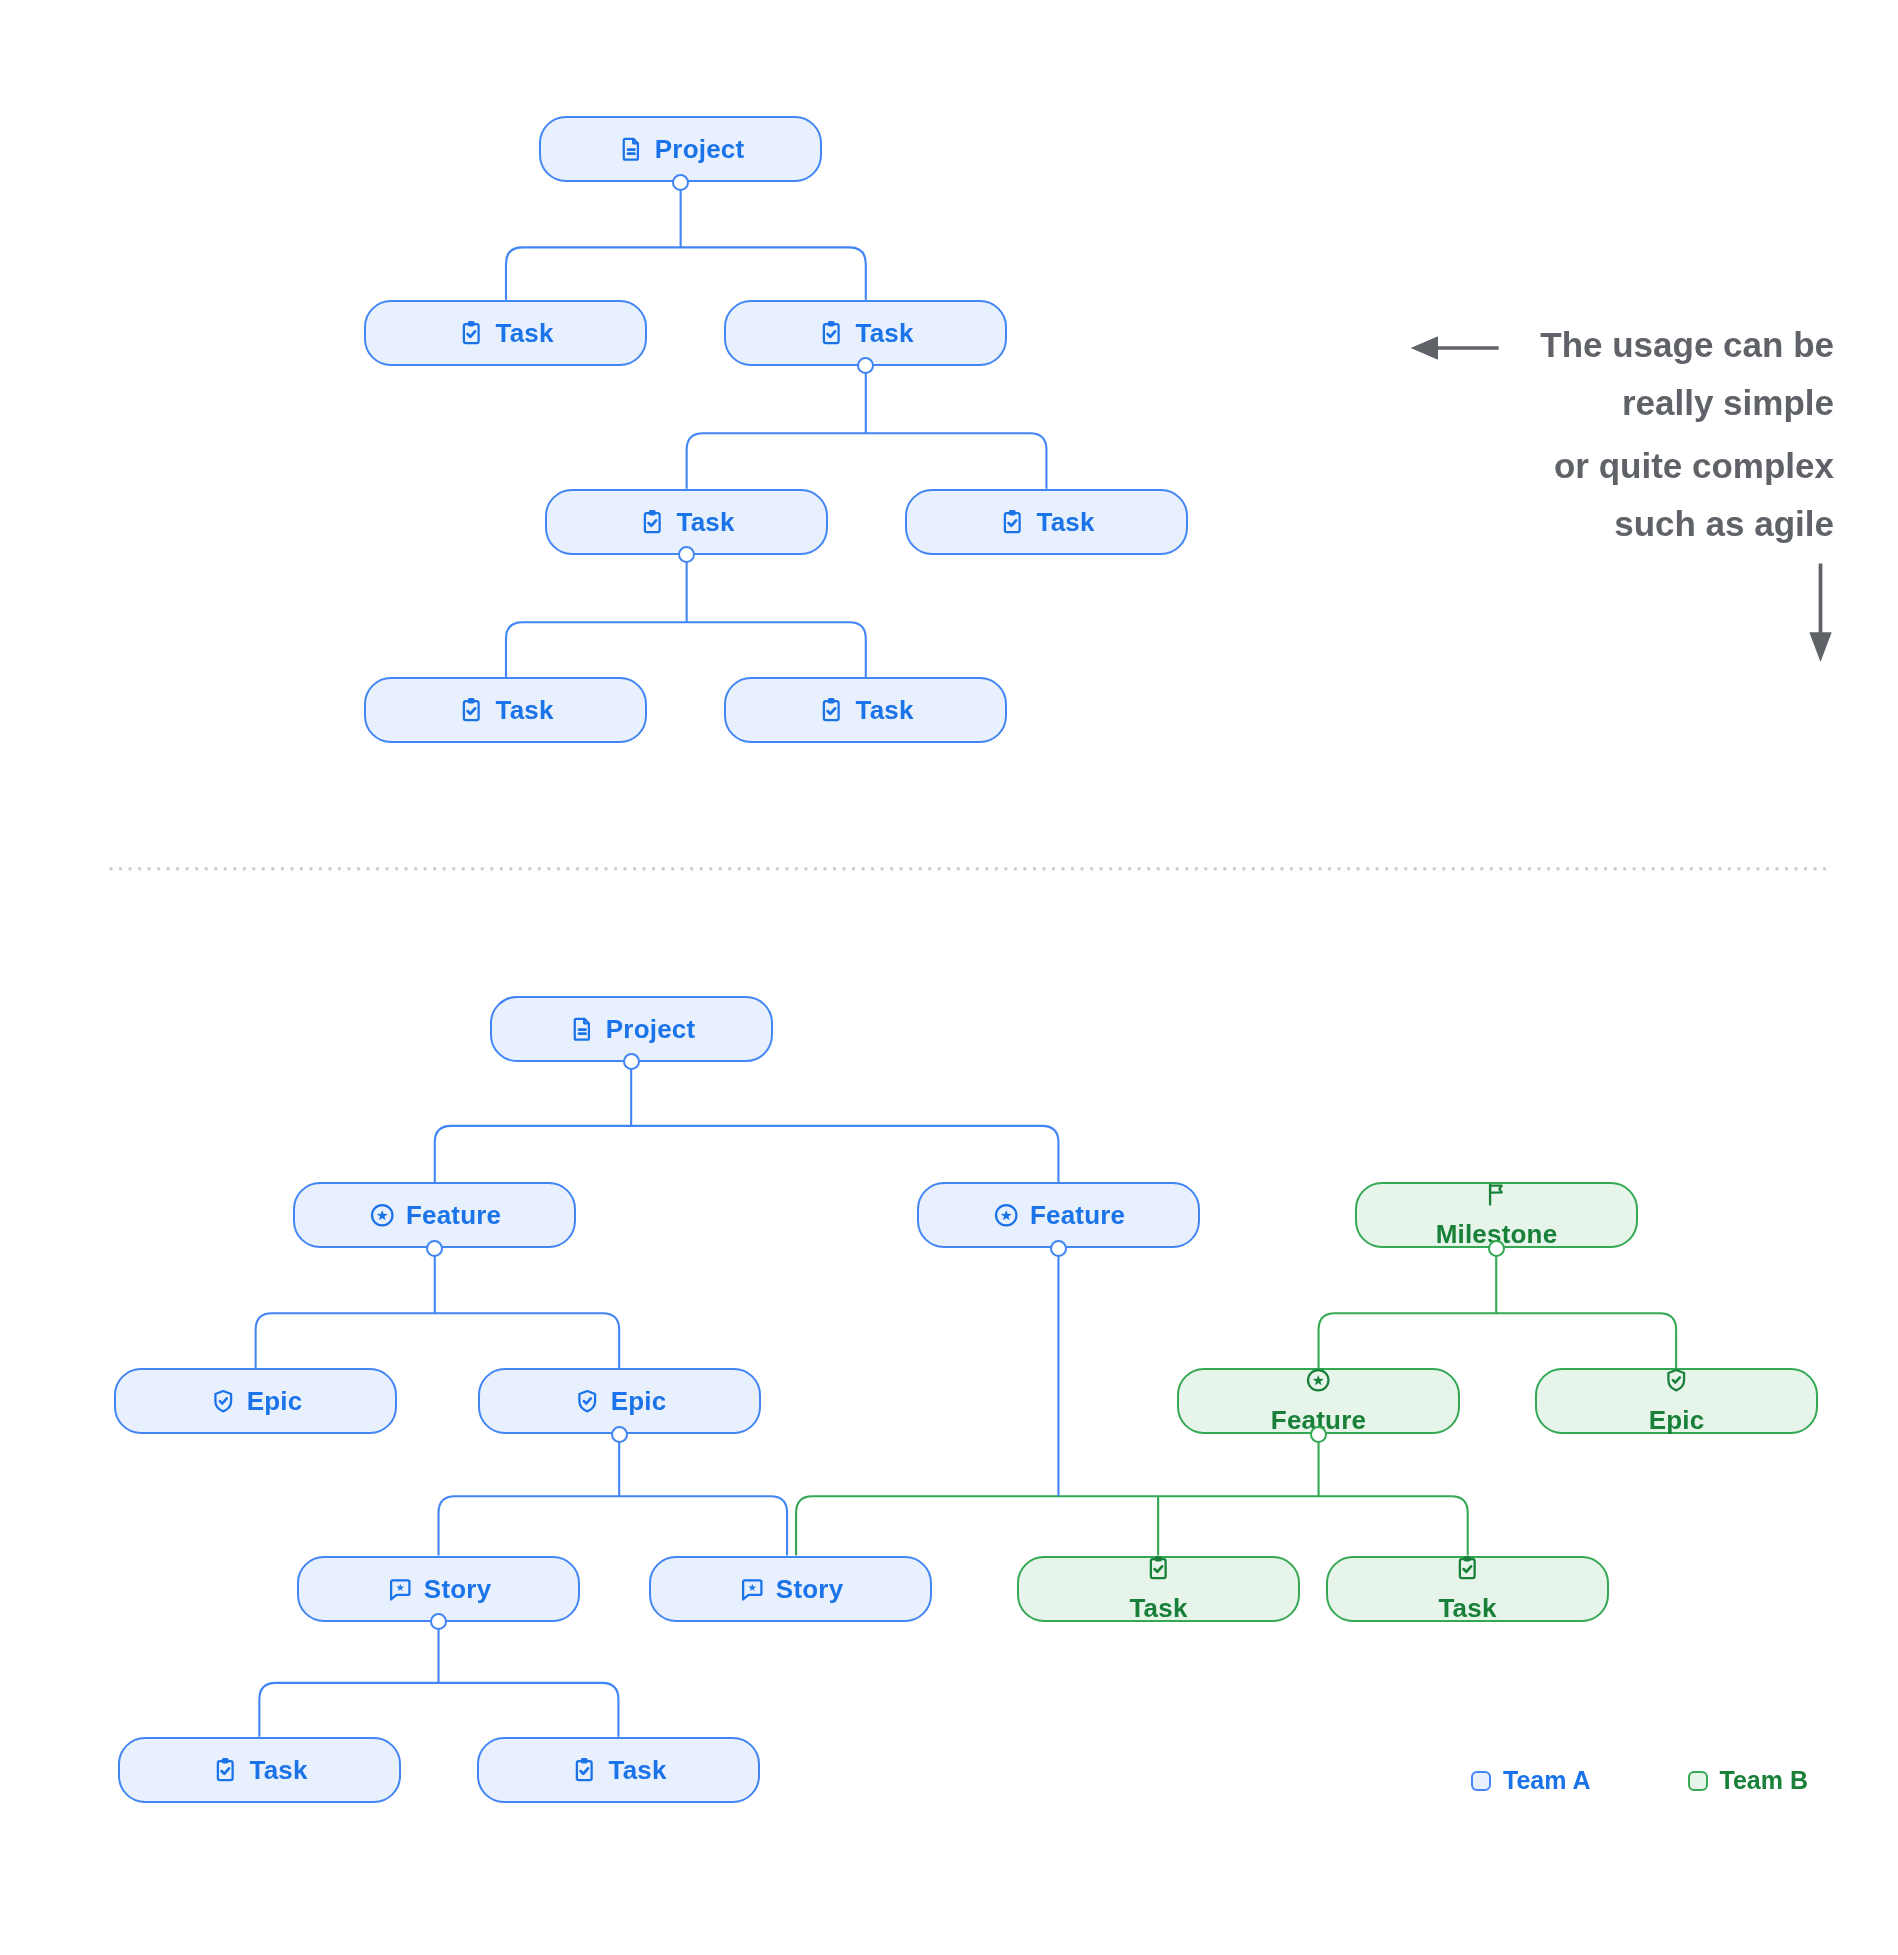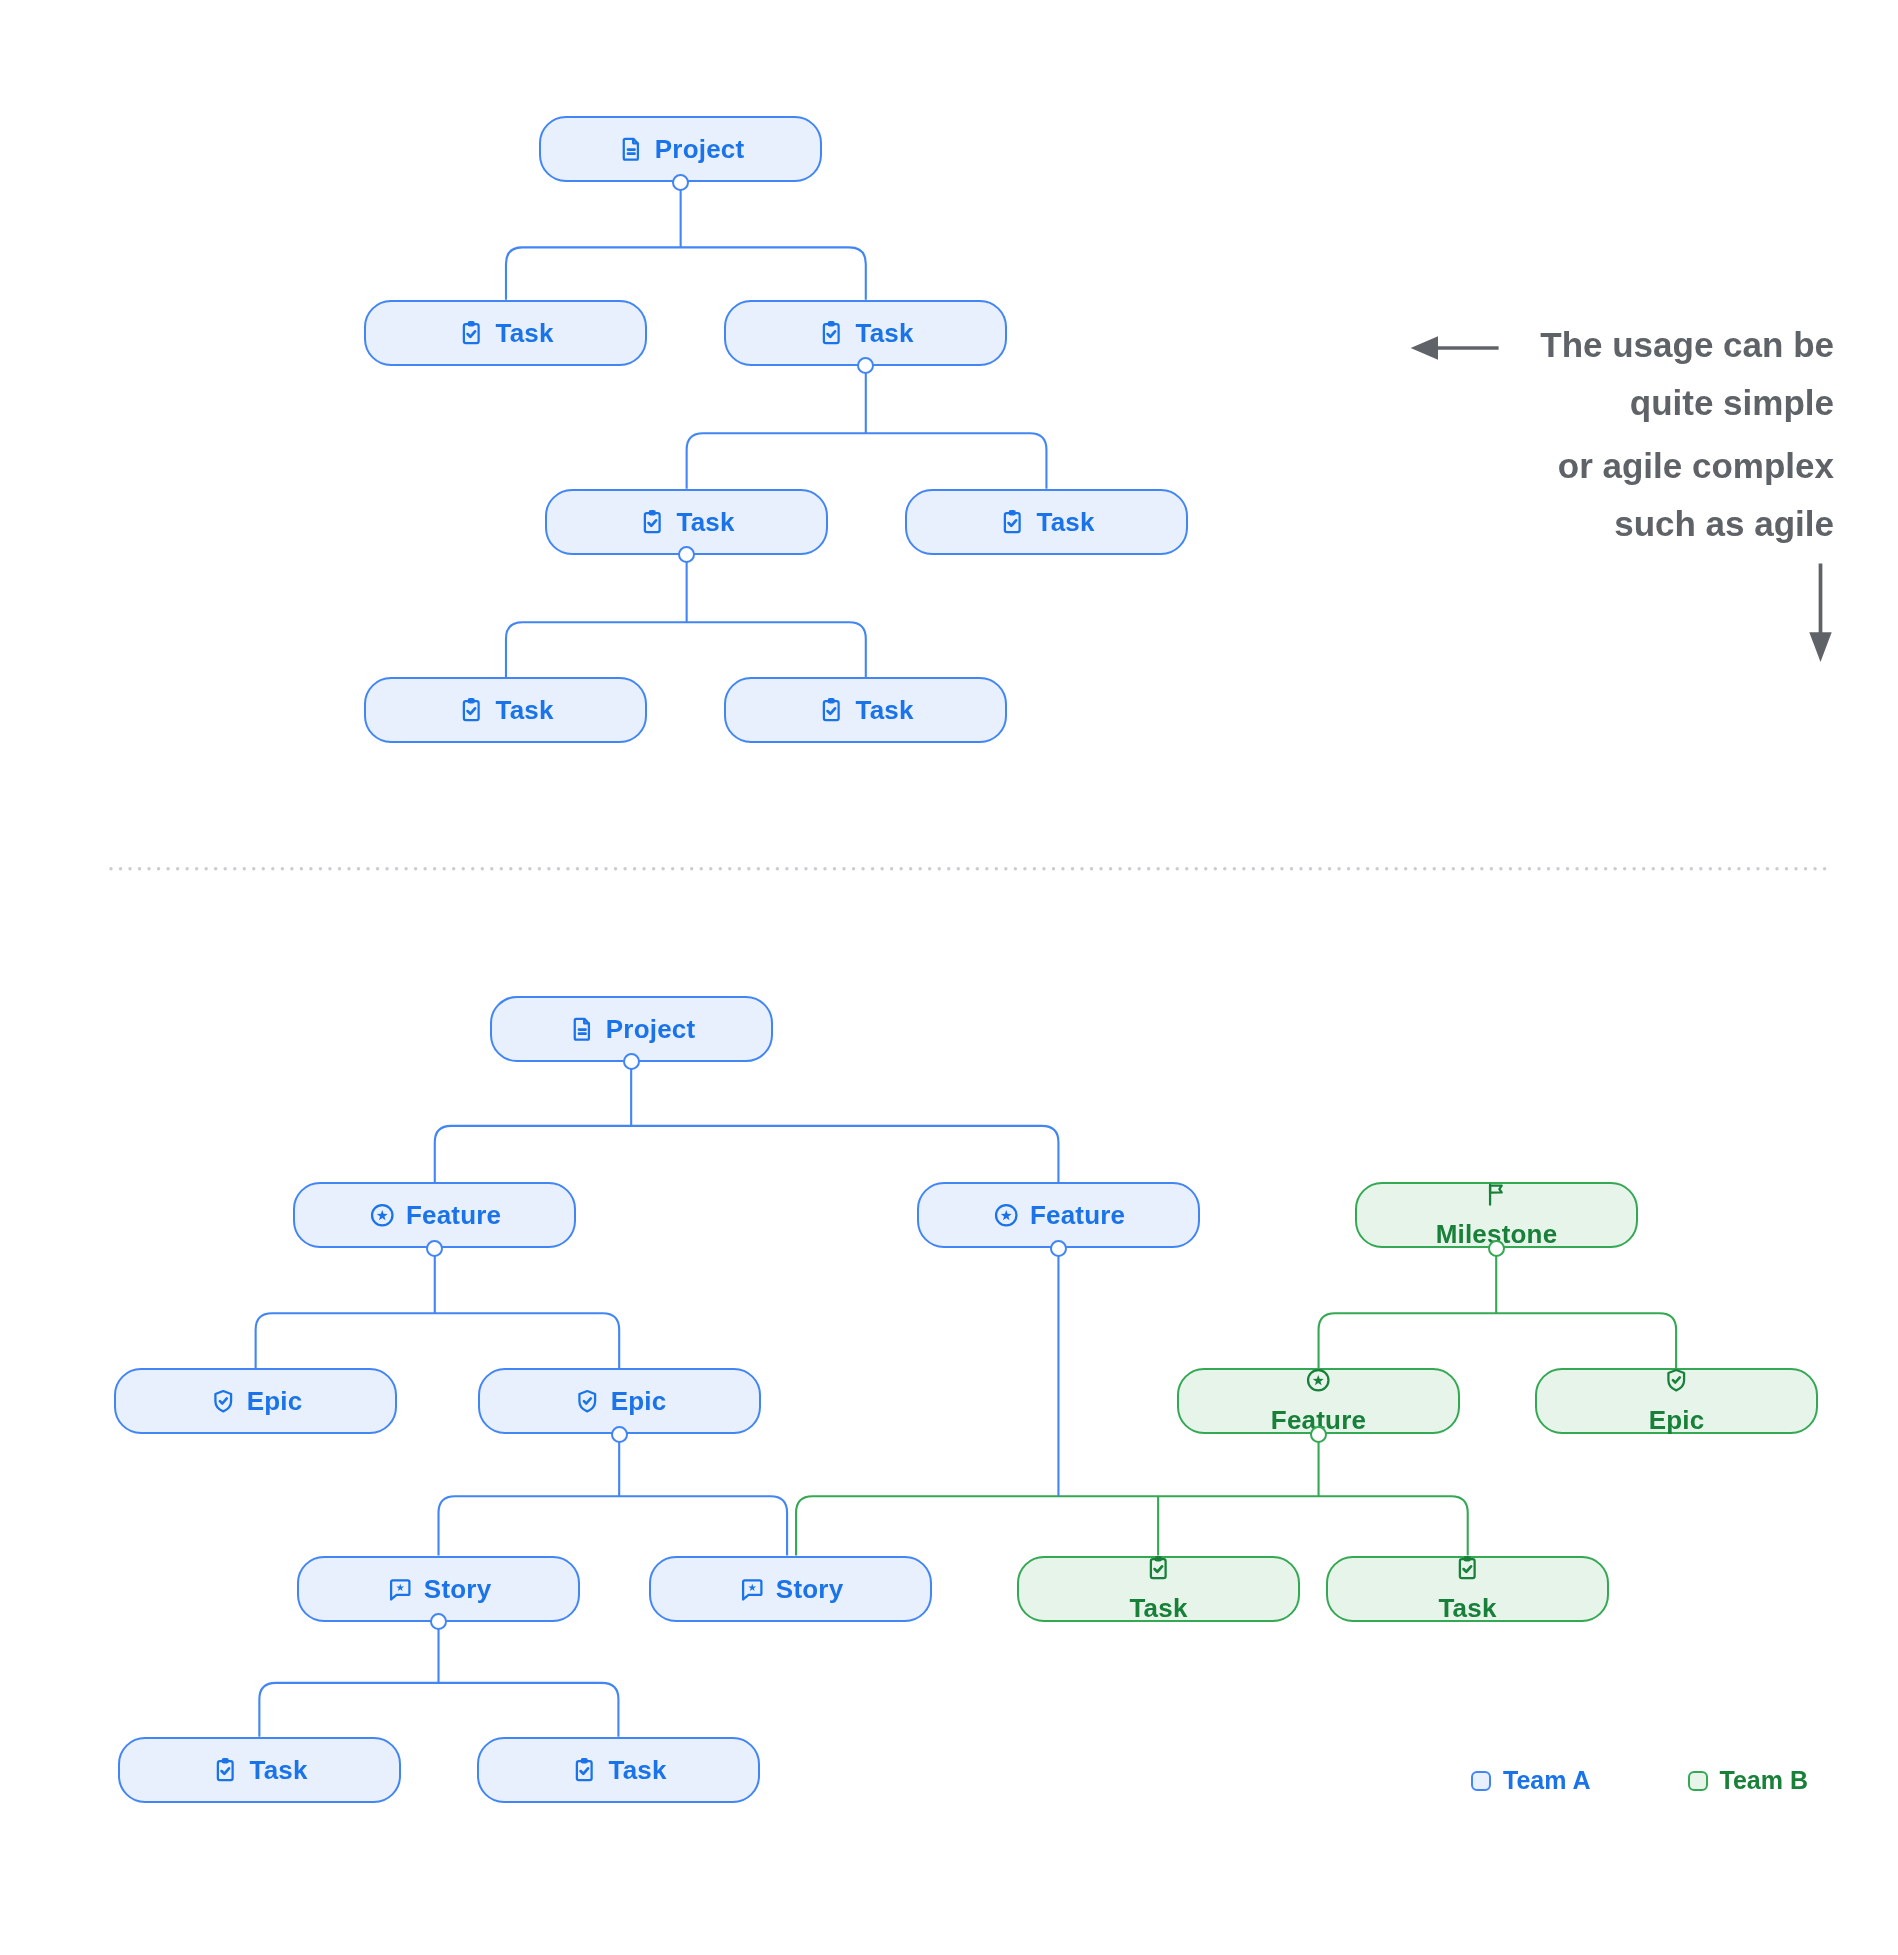--- a/index.html
+++ b/index.html
@@ -264,22 +264,22 @@
       <div class="port team-A" style="left: 426px; top: 1240px;"></div>
       <div class="port team-A" style="left: 1050px; top: 1240px;"></div>
       <div class="port team-B" style="left: 1488px; top: 1240px;"></div>
       <div class="port team-A" style="left: 611px; top: 1426px;"></div>
       <div class="port team-B" style="left: 1310px; top: 1426px;"></div>
       <div class="port team-A" style="left: 430px; top: 1613px;"></div>
     </div>
 
   <div class="annotation">
     <p><span>The usage can be</span><br>
-    <span>quite simple</span></p>
-    <p><span>or agile complex</span><br>
+    <span>really simple</span></p>
+    <p><span>or quite complex</span><br>
     <span>such as agile</span></p>
   </div>
 
   <svg id="arrow-left" class="arrow" width="94" height="34" viewBox="0 0 126 46">
     <line x1="34" y1="23" x2="122" y2="23" stroke="currentColor" stroke-width="5"></line>
     <polygon points="3,23 40,7 40,39" fill="currentColor"></polygon>
   </svg>
 
   <svg id="arrow-down" class="arrow" width="39" height="103" viewBox="0 0 52 138">
     <line x1="26" y1="2" x2="26" y2="96" stroke="currentColor" stroke-width="5"></line>

